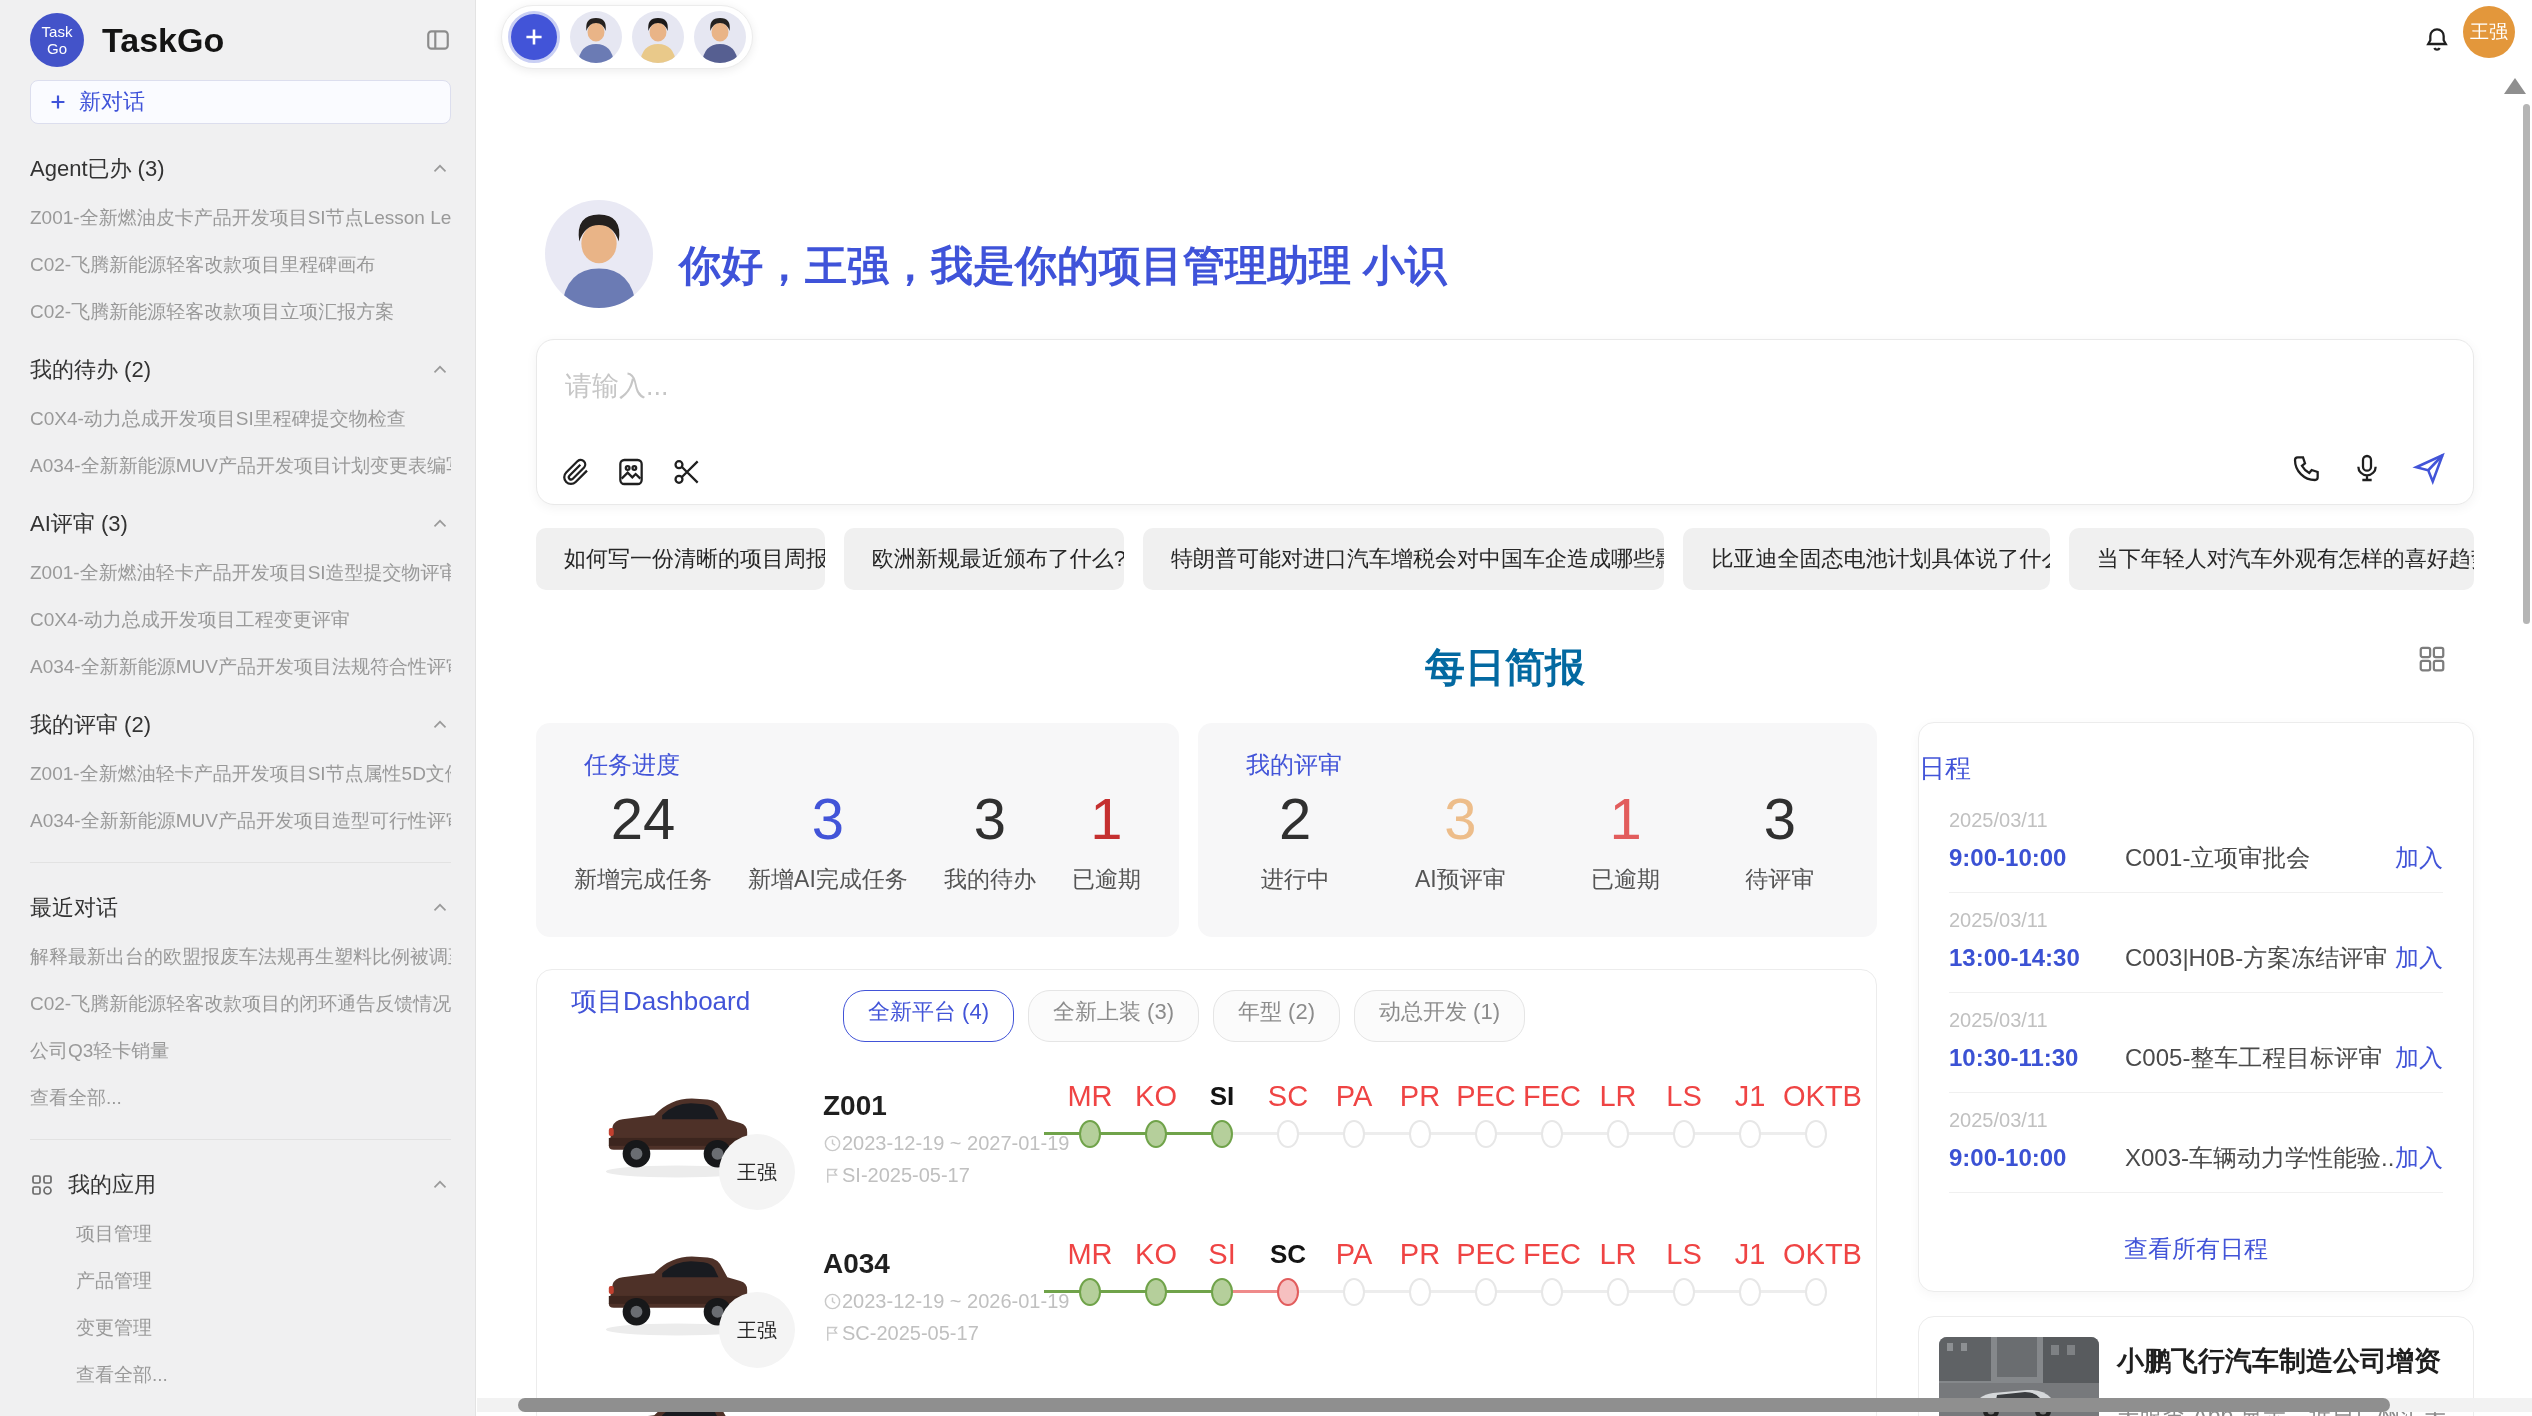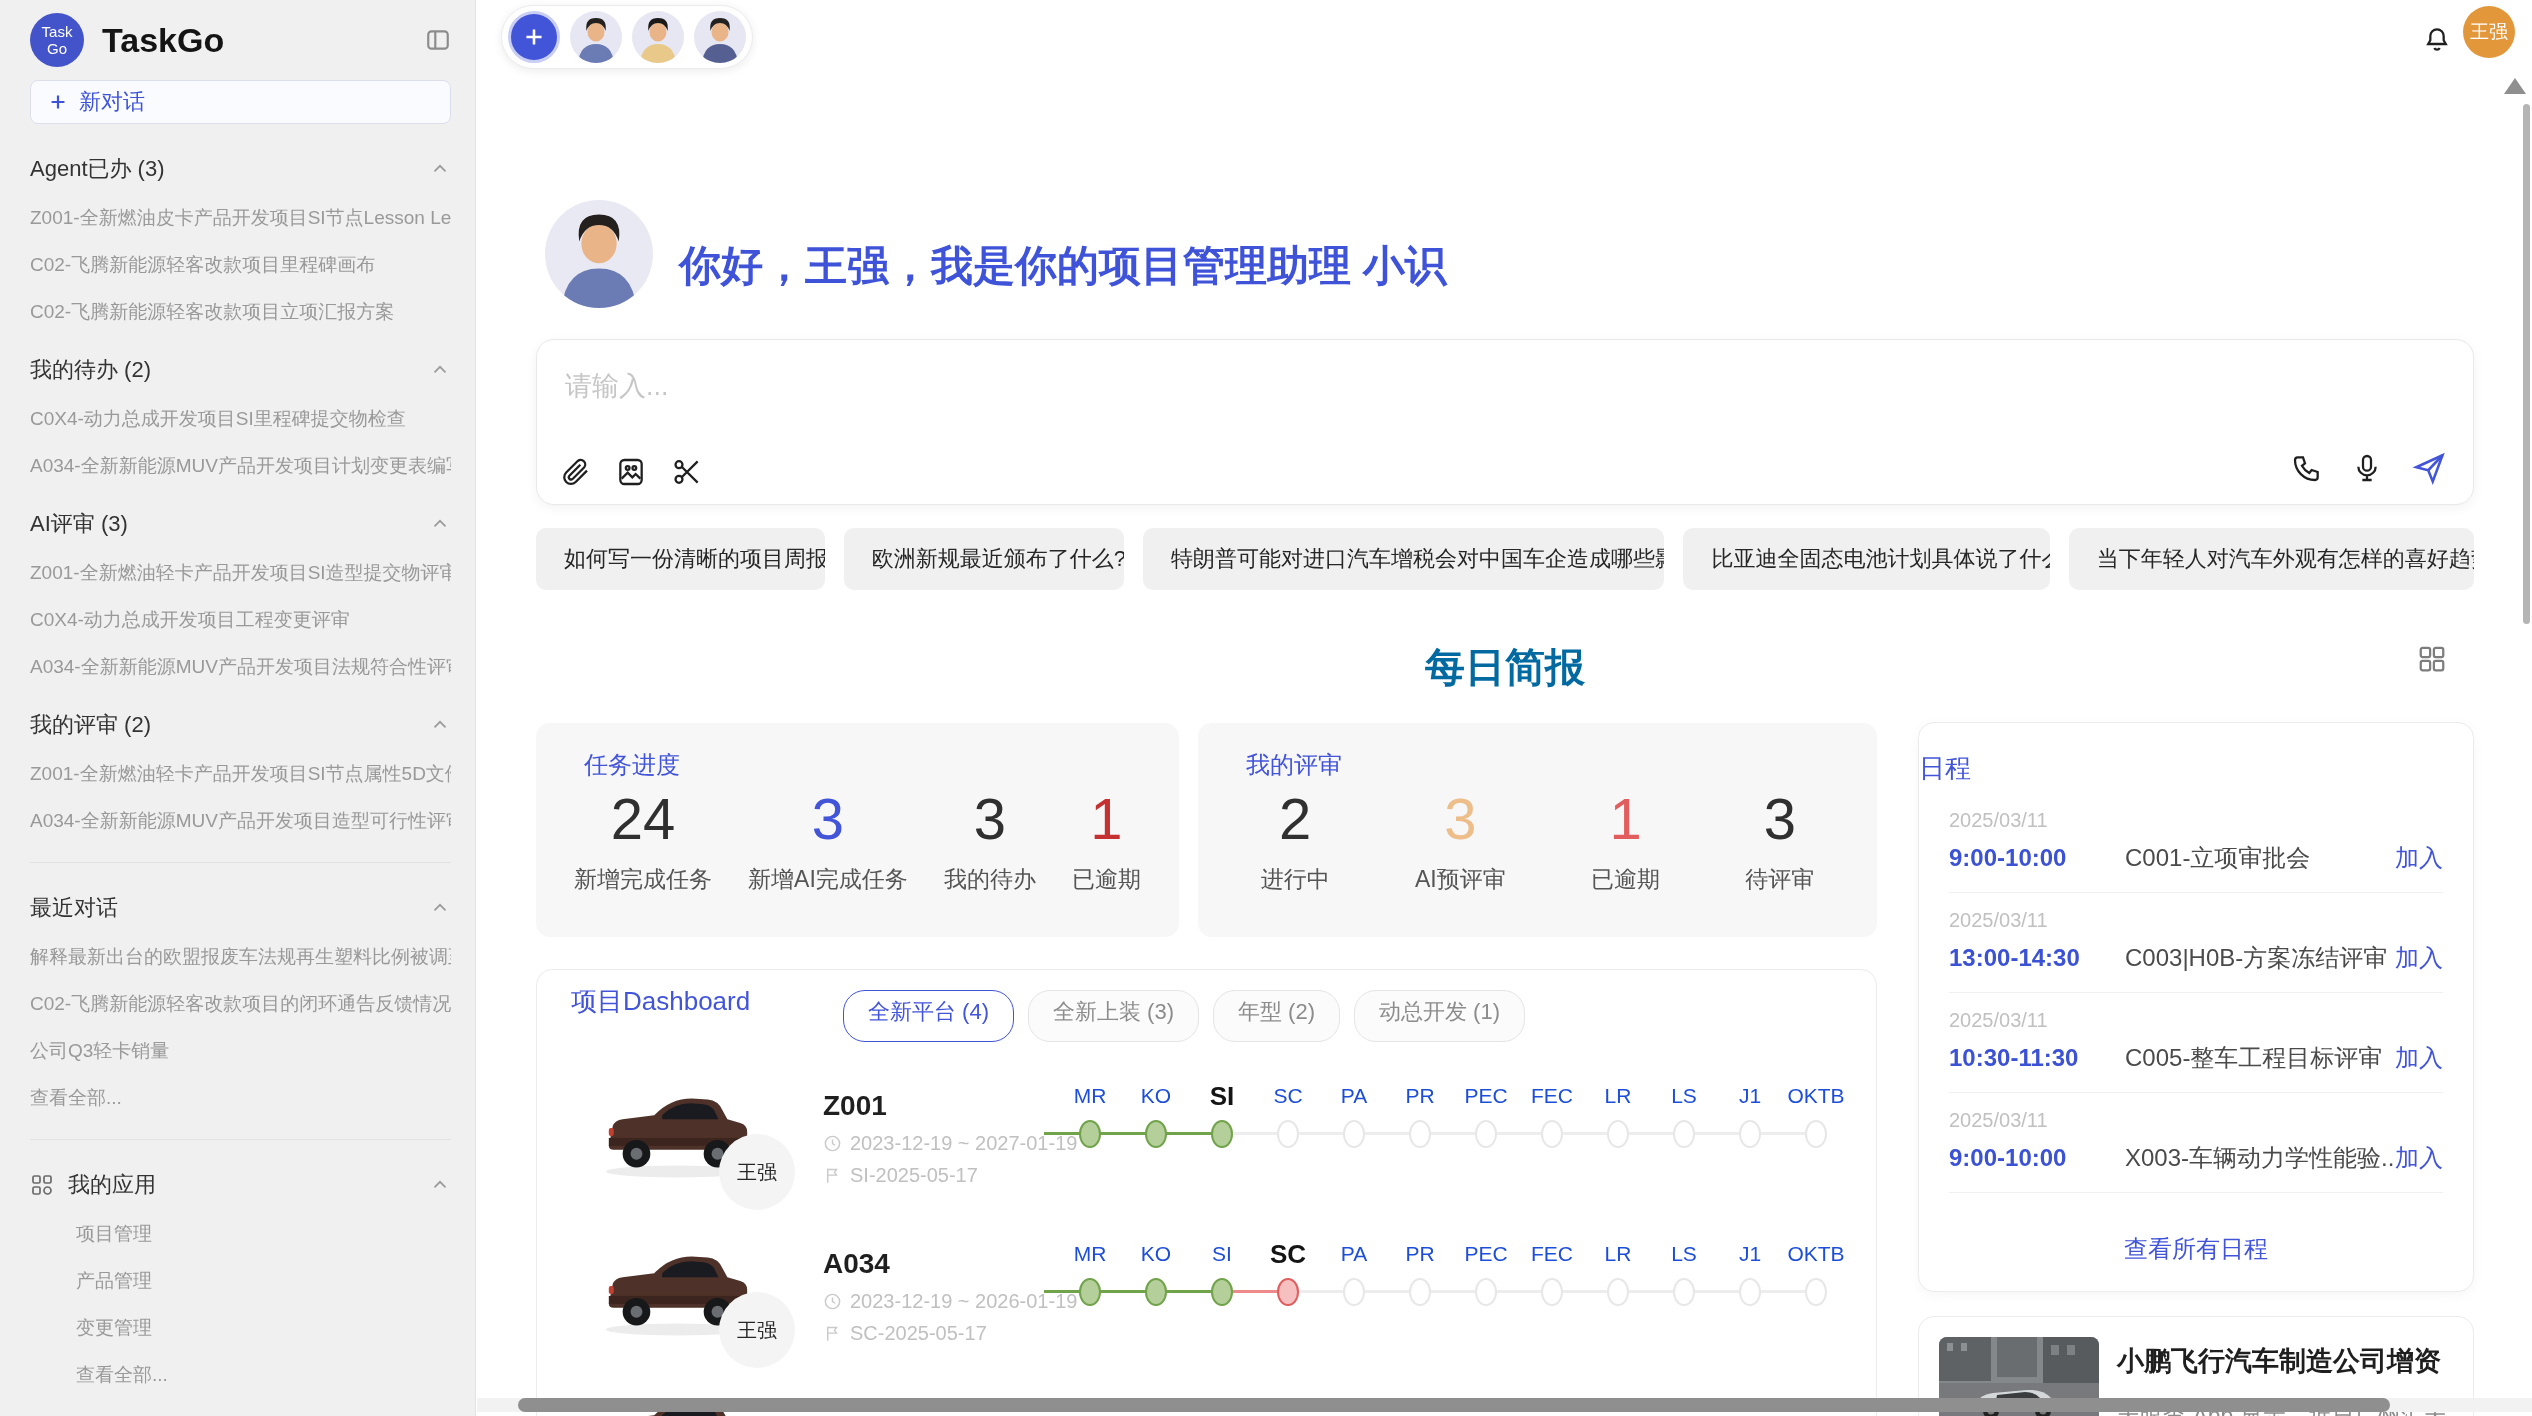--- a/index.html
+++ b/index.html
@@ -60,25 +60,25 @@
   
   .dash{position:absolute;left:59px;top:969px;width:1341px;height:462px;background:#fff;border:1px solid #ececec;border-radius:16px;}
   .dash .ct{position:absolute;left:34px;top:14px;font-size:26px;color:#4254d8;}
   .tabs{position:absolute;left:306px;top:20px;display:flex;gap:14px;}
   .tab{height:52px;line-height:42px;border-radius:22px;padding:0 24px;font-size:22px;color:#8c8c8c;background:#fbfbfb;border:1px solid #e5e5e5;cursor:pointer;}
   .tab.active{color:#4254d8;border:1px solid #4254d8;background:#fff;}
   .prow{position:absolute;left:0;width:100%;height:150px;}
   .truck{position:absolute;left:56px;top:12px;width:168px;height:102px;}
   .owner{position:absolute;left:182px;top:64px;width:76px;height:76px;border-radius:50%;background:#f4f4f4;display:flex;align-items:center;justify-content:center;font-size:20px;color:#262626;}
   .pcode{position:absolute;left:286px;top:20px;font-size:28px;font-weight:bold;color:#1f1f1f;}
-  .pmeta{position:absolute;left:286px;display:flex;align-items:center;font-size:20px;color:#c0c0c0;gap:8px;}
+  .pmeta{position:absolute;left:286px;display:flex;align-items:center;font-size:20px;color:#c0c0c0;gap:0;}
   .pmeta svg{color:#c9c9c9;}
   .ms-strip{position:absolute;left:520px;top:6px;display:flex;}
   .ms-col{width:66px;text-align:center;position:relative;}
-  .ms-label{height:40px;font-size:21px;color:#1d4ed8;line-height:40px;white-space:nowrap;}
+  .ms-label{height:40px;font-size:29px;color:#ef4444;line-height:40px;white-space:nowrap;}
   .ms-label.cur{color:#141414;font-weight:bold;font-size:26px;}
   .ms-wrap{position:relative;height:44px;}
   .ms-node{position:absolute;left:50%;top:4px;margin-left:-11px;width:22px;height:28px;border-radius:50%;background:#fff;border:2px solid #e7e7e7;z-index:2;}
   .ms-node.done{background:#b5cf9b;border-color:#70a34a;}
   .ms-node.overdue{background:#f6c0c0;border-color:#e25d5d;}
   .conn{position:absolute;top:16px;height:3px;right:50%;margin-right:10px;width:46px;z-index:1;}
   .conn.lead{width:36px;}
   .c-green{background:#70a34a;}
   .c-red{background:#ef8a8a;}
   .c-grey{background:#ededed;}

